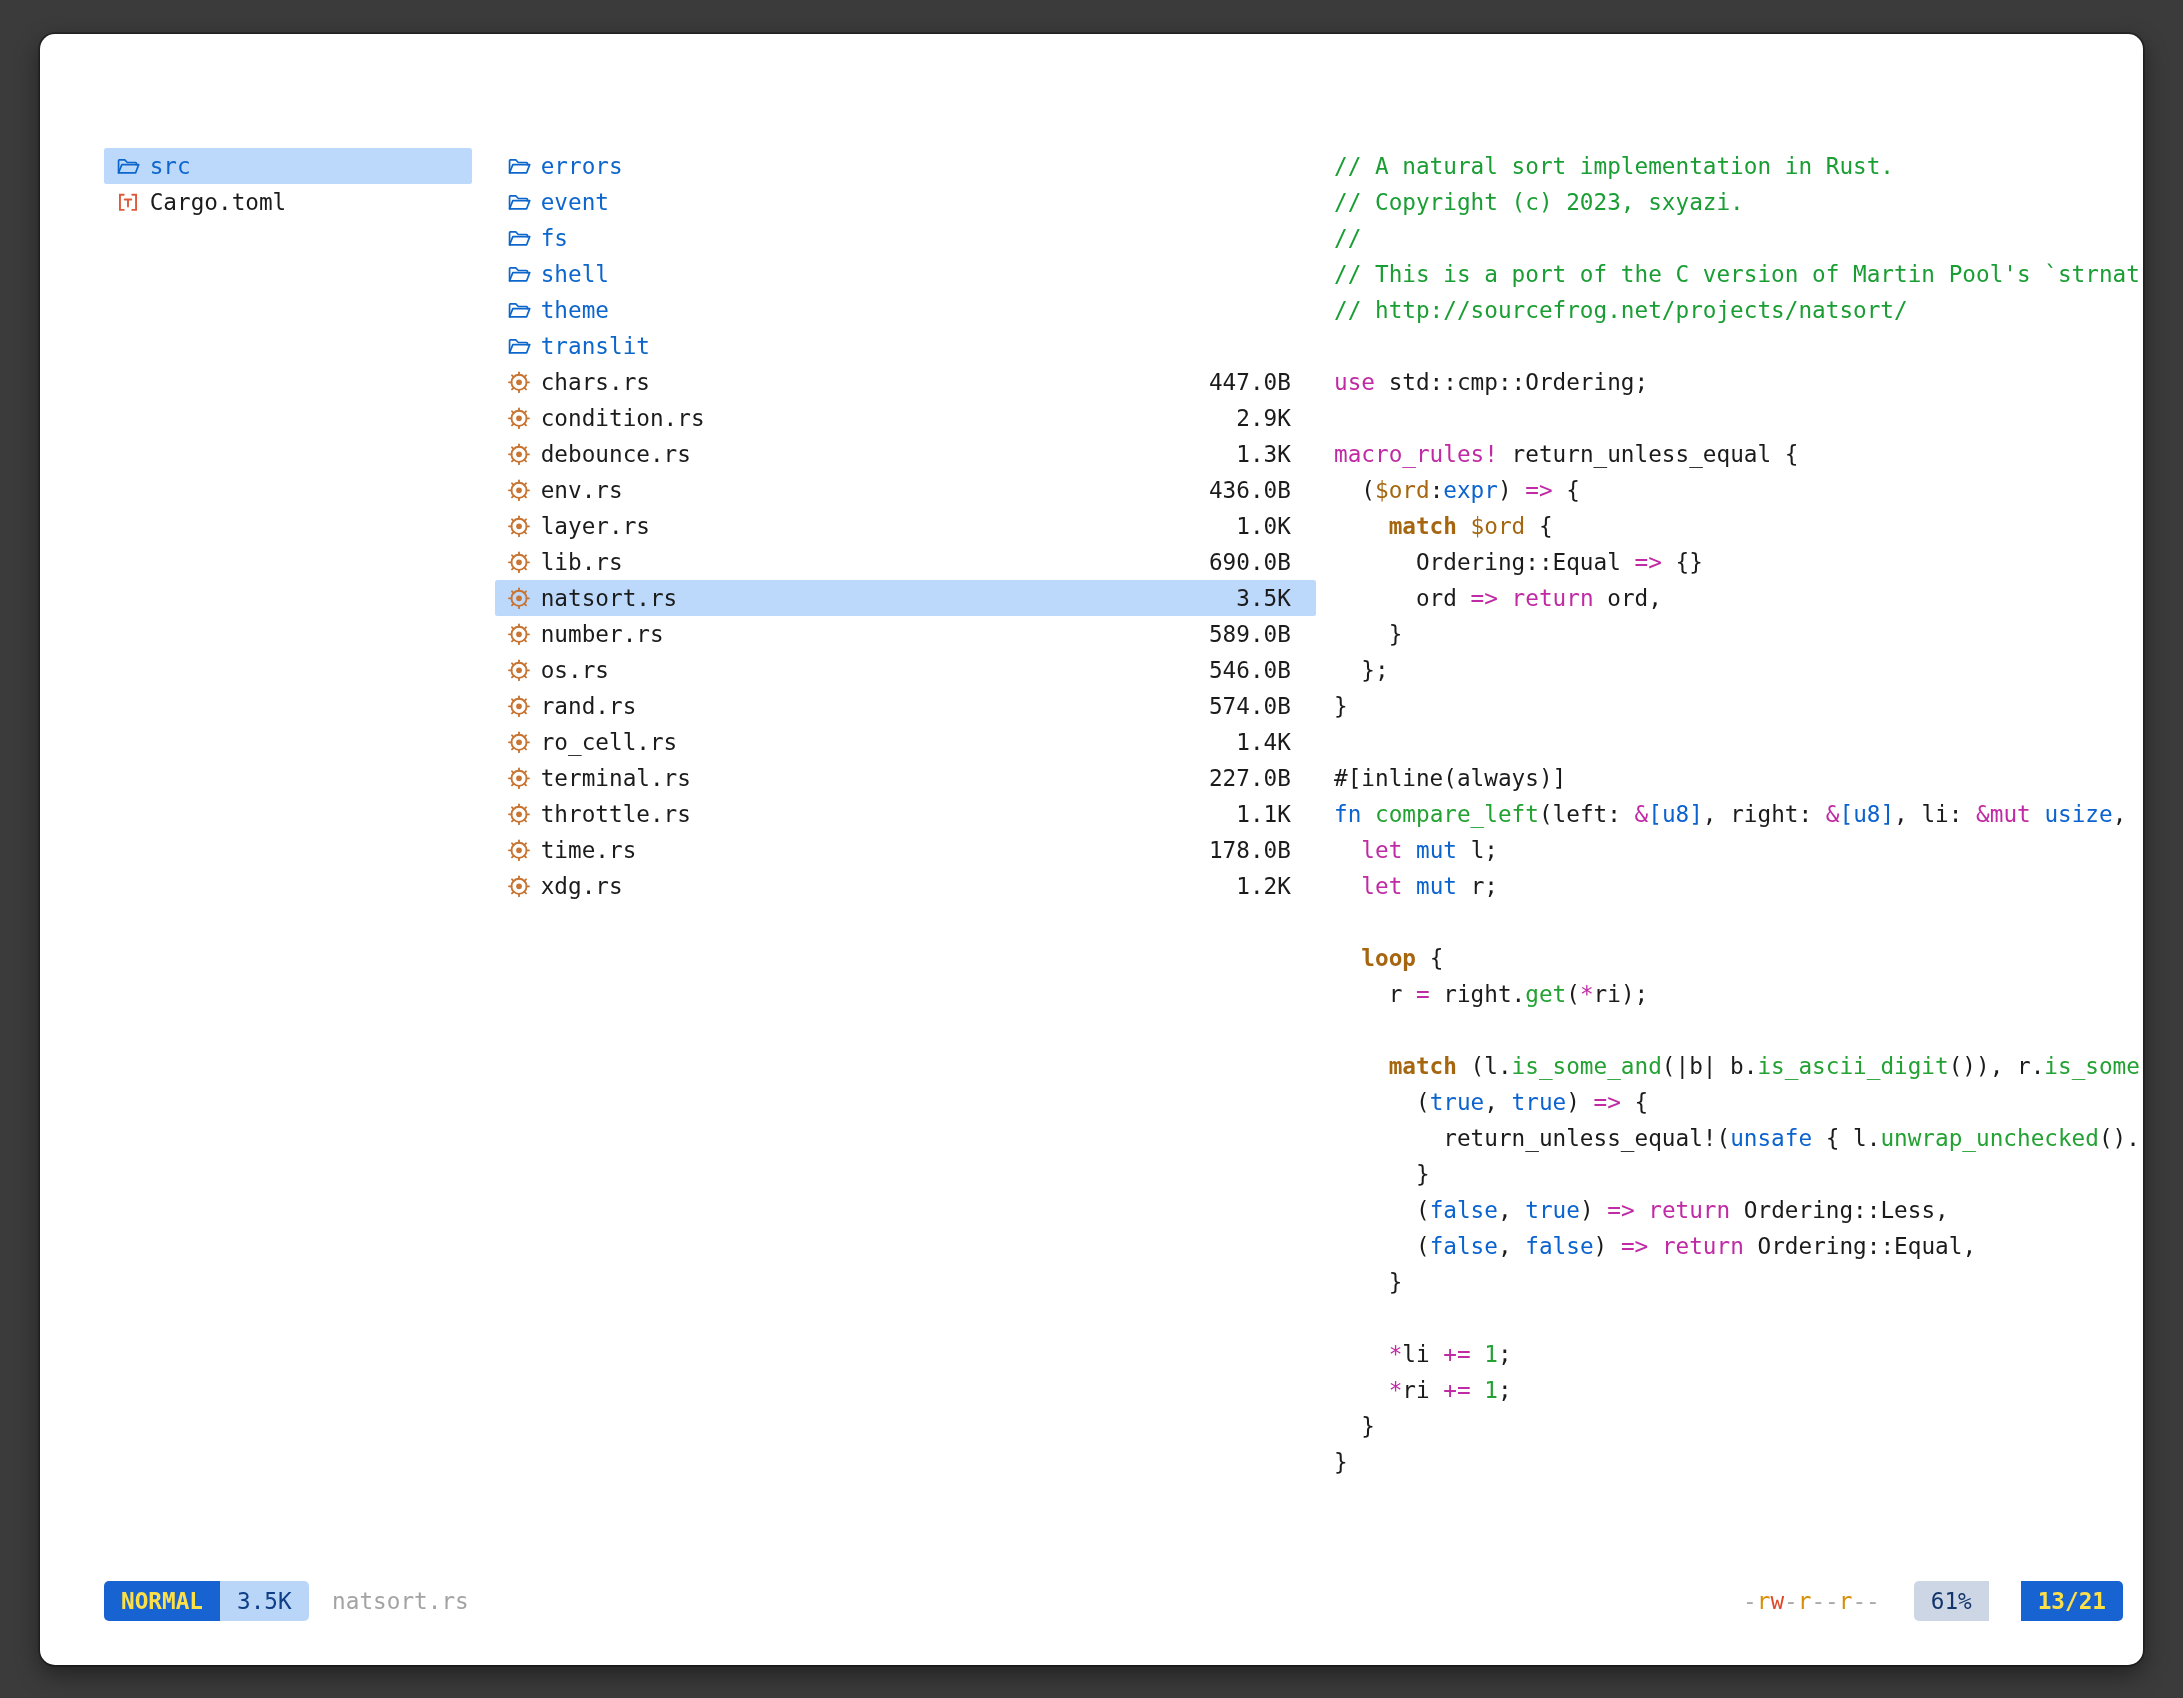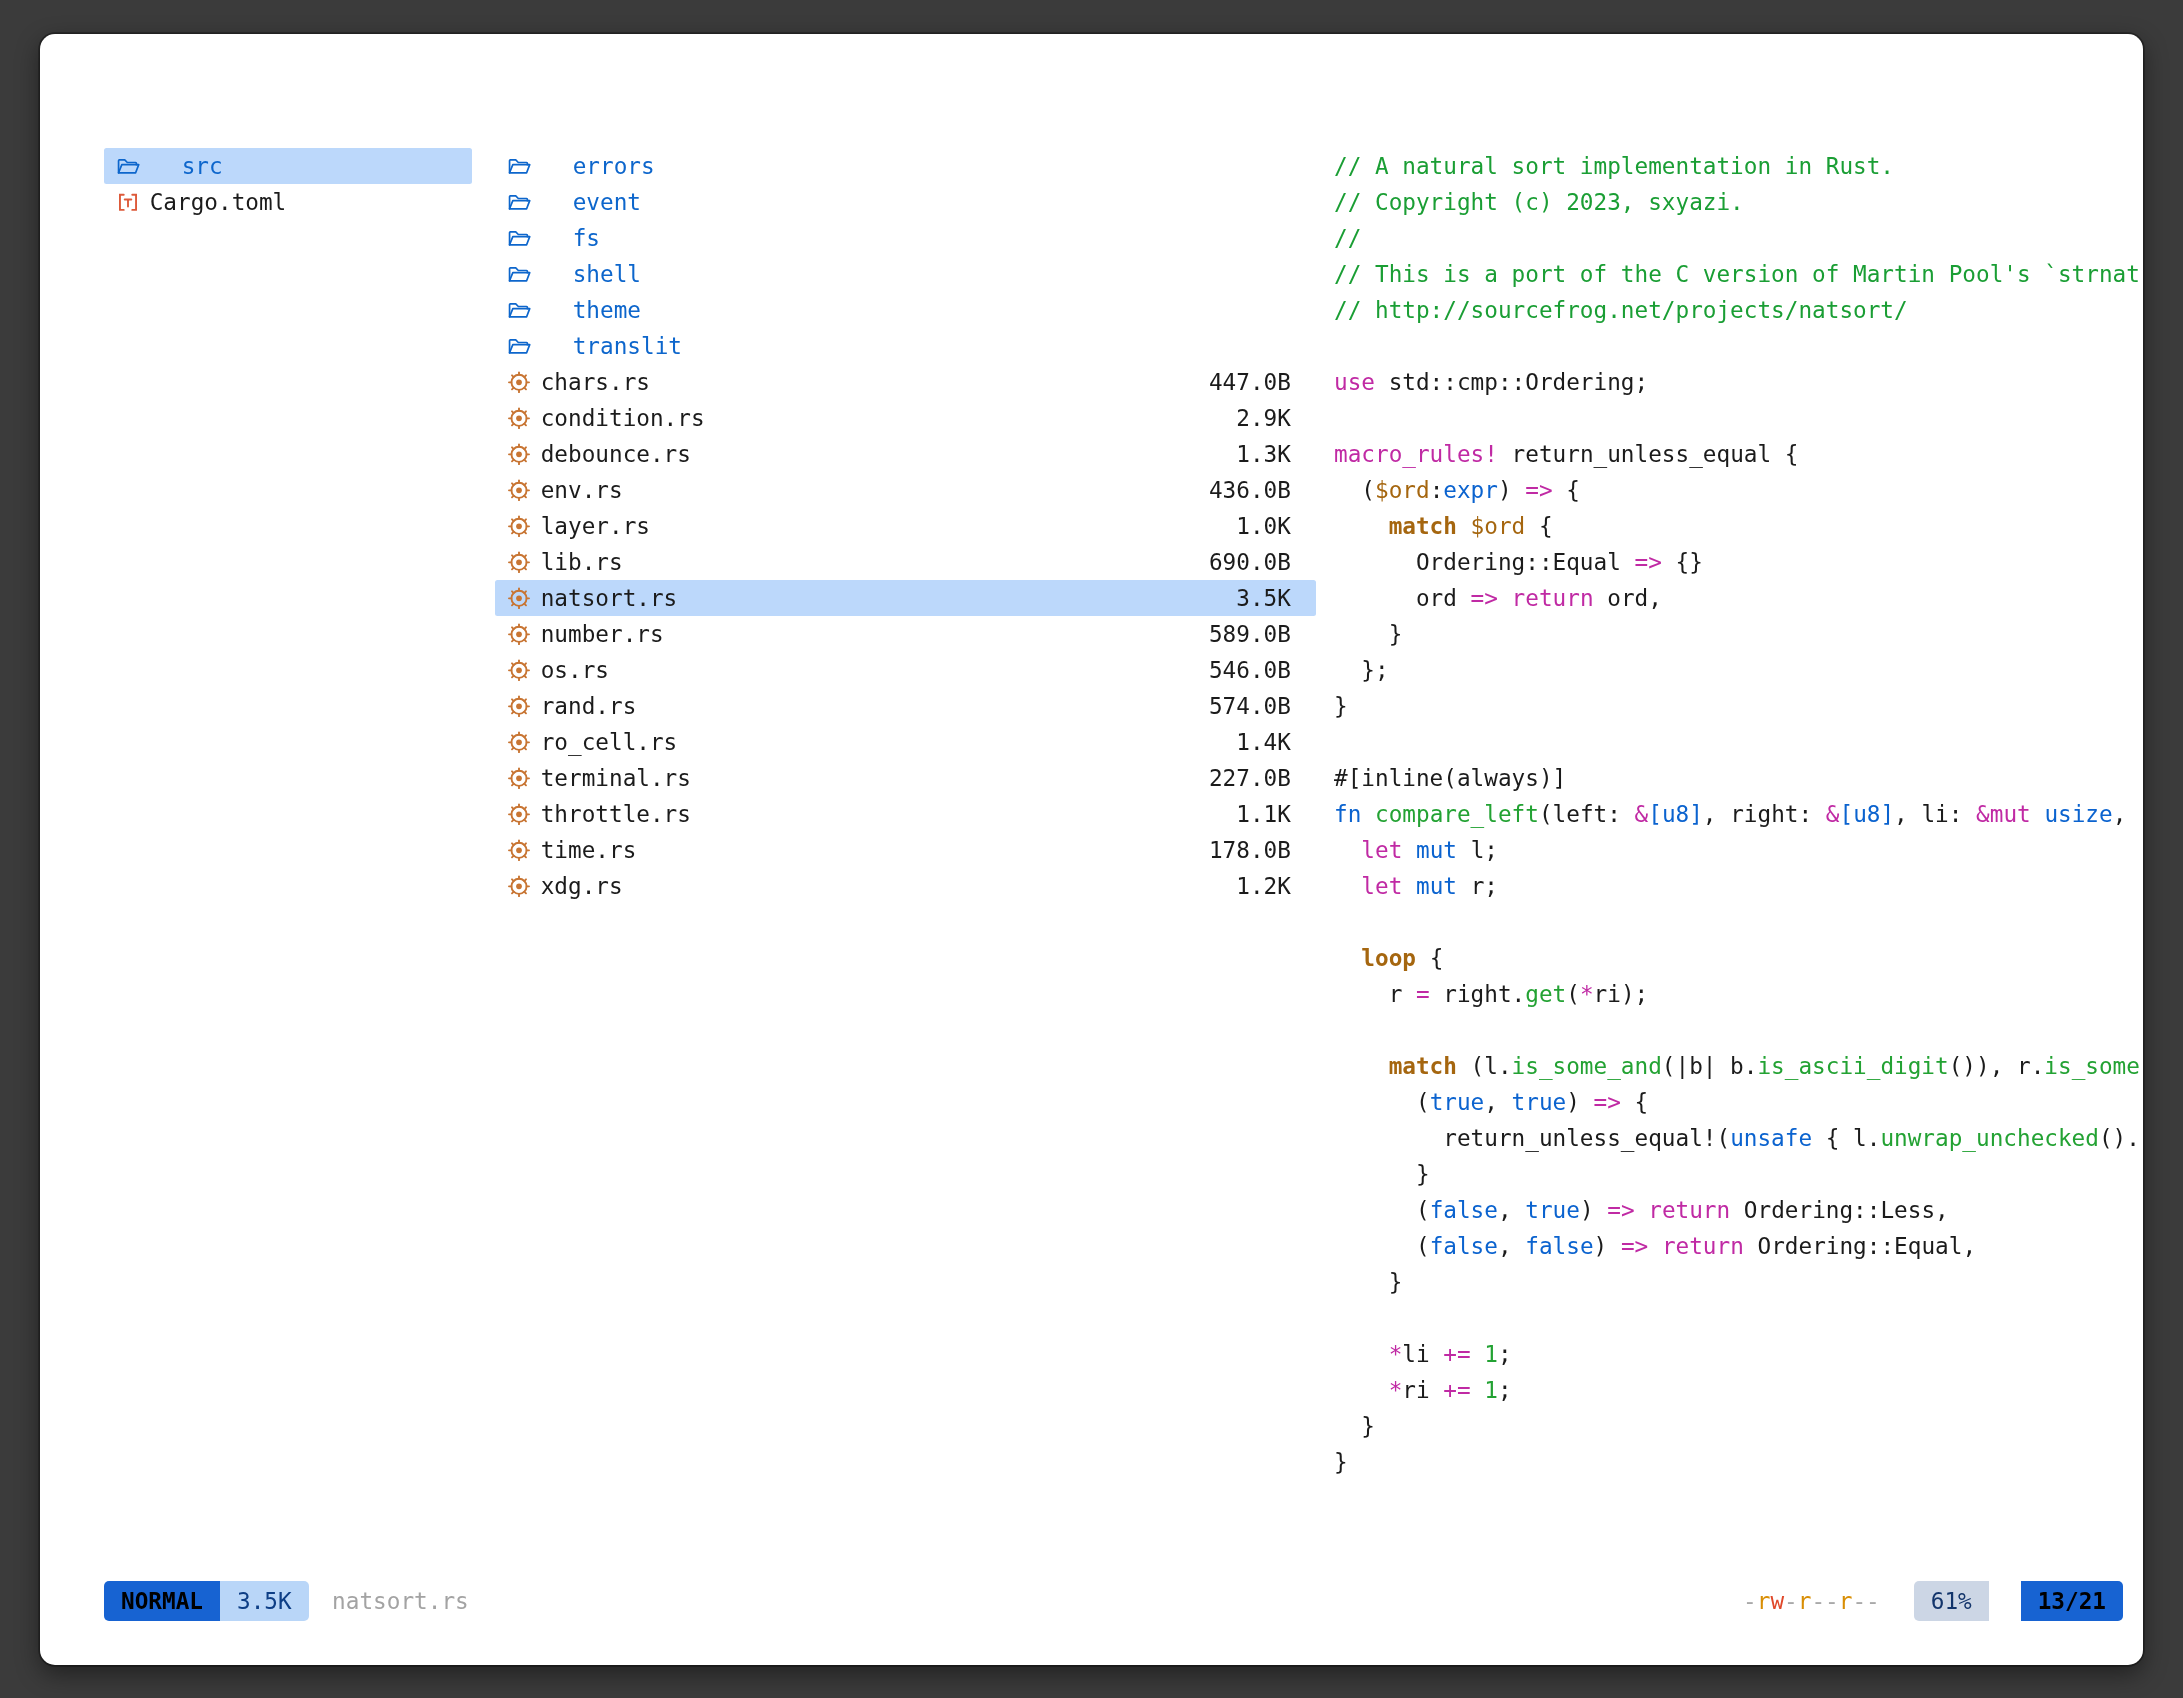--- a/index.html
+++ b/index.html
@@ -32,42 +32,42 @@
     border-radius:2.5px;
     white-space:pre; cursor:default;
   }
   .row.selected { background: var(--selection, #bcd8fb); }
   .icon { flex:0 0 34px; display:inline-flex; align-items:center; }
   .icon svg { width:24px; height:22.7px; display:block; }
   .icon.folder { color: var(--folder, #0d66cc); }
   .icon.rust   { color: var(--rust-icon, #c87533); }
   .icon.toml   { color: var(--toml-icon, #dd5a3a); }
   .row .label { white-space:pre; }
-  .row.folder-row .label { color: var(--folder, #0d66cc); margin-left: 32px; }
+  .row.folder-row .label { color: var(--folder, #0d66cc); }
   .row .size { margin-left:auto; padding-right:13.4px; }
 
   .code-line { height:36px; white-space:pre; }
   .tok-c  { color: var(--comment);  }
   .tok-k  { color: var(--keyword);  }
   .tok-k2 { color: var(--keyword2); font-weight: bold; }
   .tok-t  { color: var(--type);     }
   .tok-fn { color: var(--function); }
   .tok-n  { color: var(--number);   }
   .tok-v  { color: var(--variable); }
   .tok-d  { color: var(--fg);       }
 
   .statusbar {
     position:absolute; left:0; right:0; top:1547px; height:40px;
     display:flex; align-items:center; justify-content:space-between;
     padding:0 20px 0 64px;
     font-size:22.7px;
   }
   .status-left, .status-right { display:flex; align-items:center; }
   .badge {
-    background: var(--status-accent, #1763d2); color:#000000;
+    background: var(--status-accent, #1763d2); color:#fde047;
     font-weight:bold; height:40px;
     display:inline-flex; align-items:center; padding:12px 17px;
   }
   .badge.mode     { border-radius:5px 0 0 5px; }
   .badge.position { border-radius:0 5px 5px 0;margin-left:32px; }
   .chip {
     height:40px; display:inline-flex; align-items:center; padding:0 17px;
   }
   .chip.size-chip {
     background: var(--chip-blue-bg, #b9d6f8);

